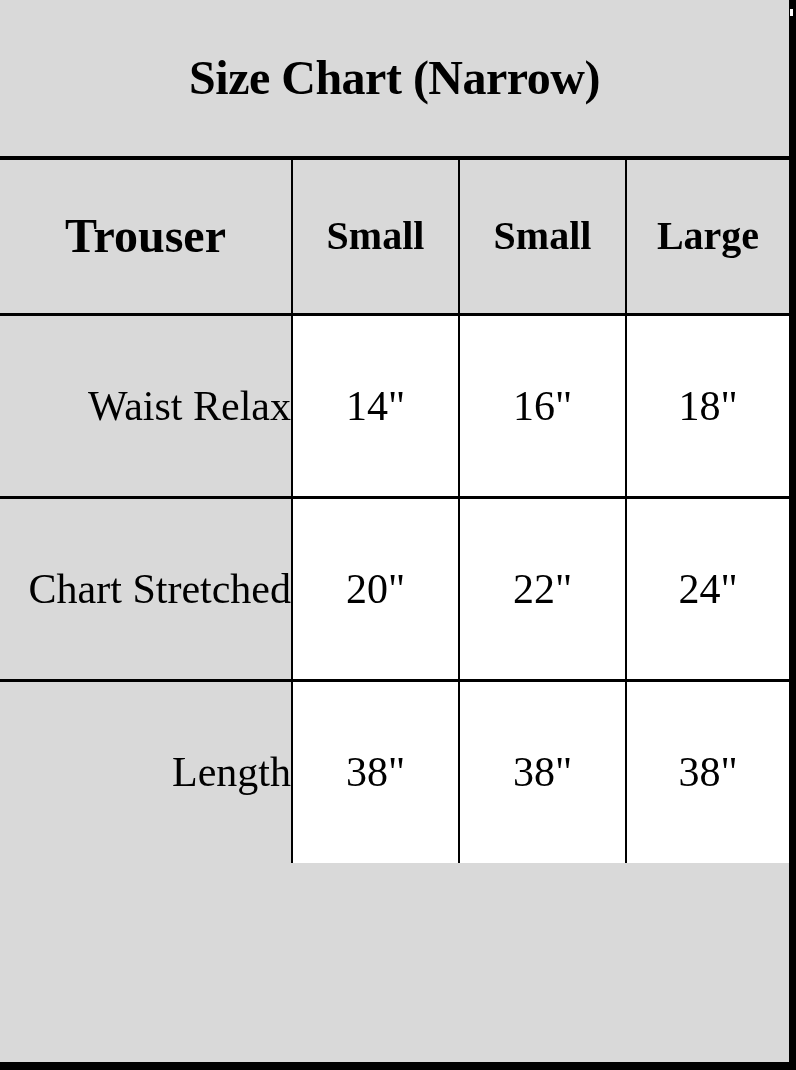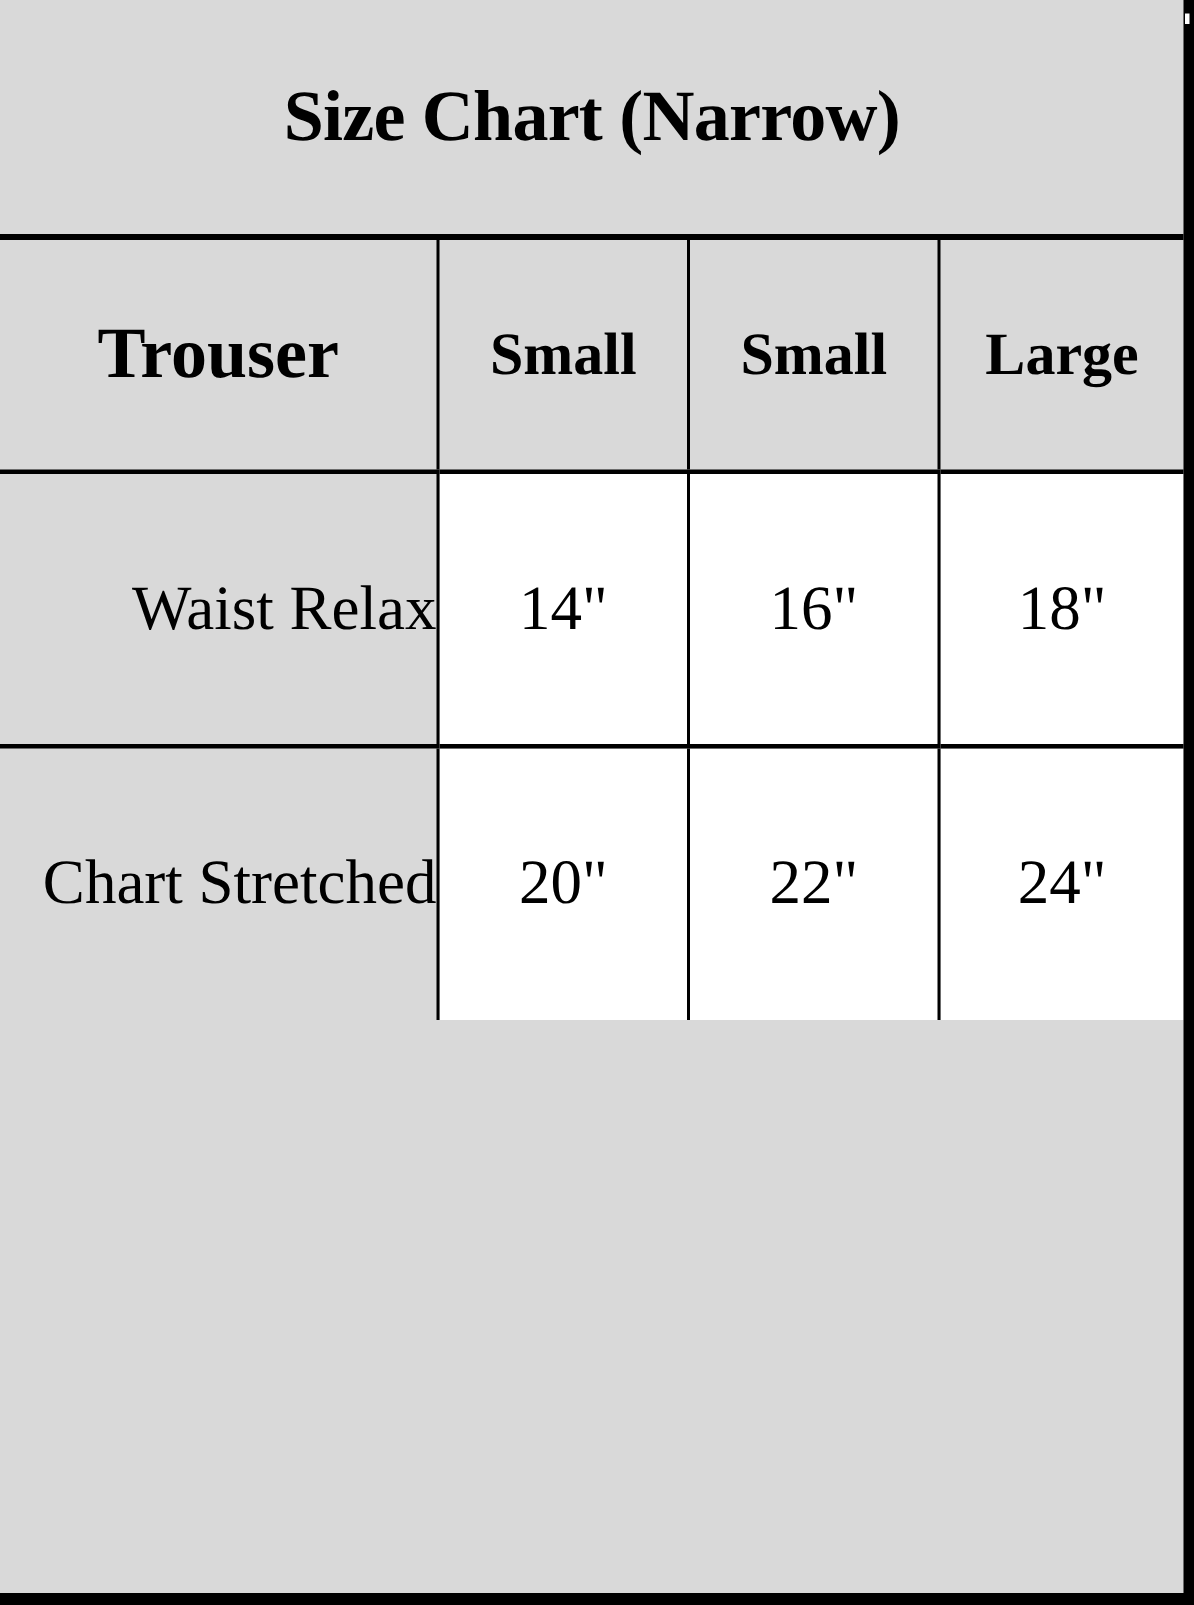--- a/index.html
+++ b/index.html
@@ -118,18 +118,24 @@
         <td class="value-cell">14"</td>
         <td class="value-cell">16"</td>
         <td class="value-cell">18"</td>
       </tr>
       <tr class="data-row">
         <td class="row-label">Chart Stretched</td>
         <td class="value-cell">20"</td>
         <td class="value-cell">22"</td>
         <td class="value-cell">24"</td>
       </tr>
+      <tr class="data-row">
+        <td class="row-label">Length</td>
+        <td class="value-cell">38"</td>
+        <td class="value-cell">38"</td>
+        <td class="value-cell">38"</td>
+      </tr>
     </tbody>
   </table>
   <div class="shadow-right"></div>
   <div class="shadow-bottom"></div>
   <div class="scan-notch"></div>
 </div>
 
 </body></html>

